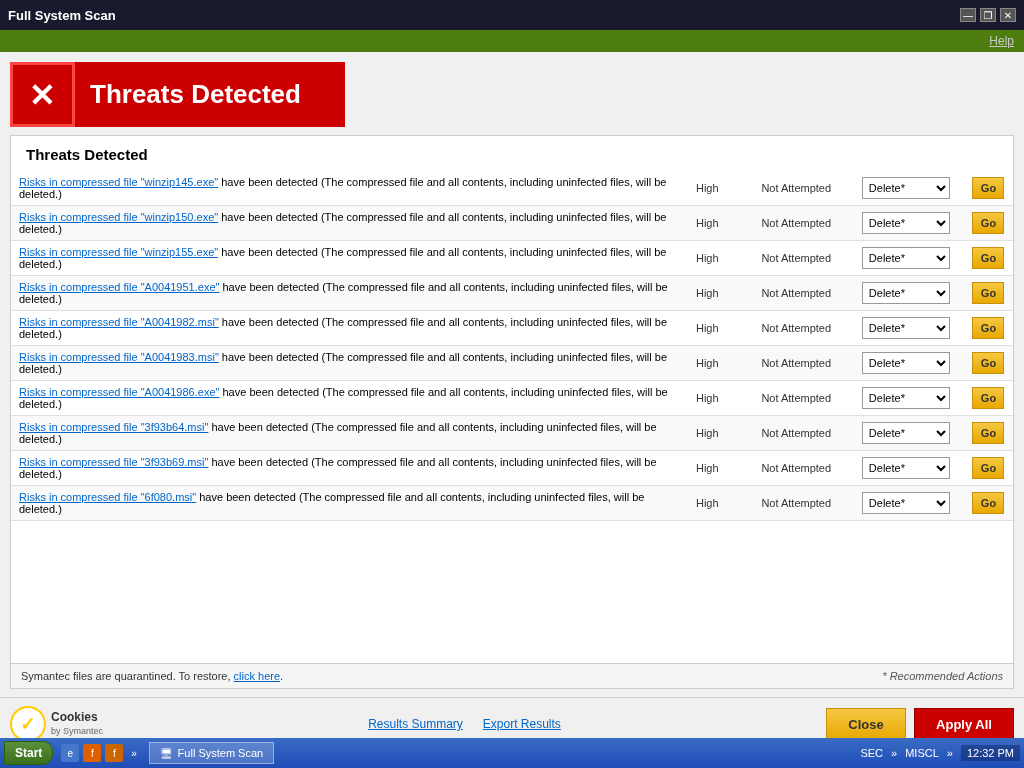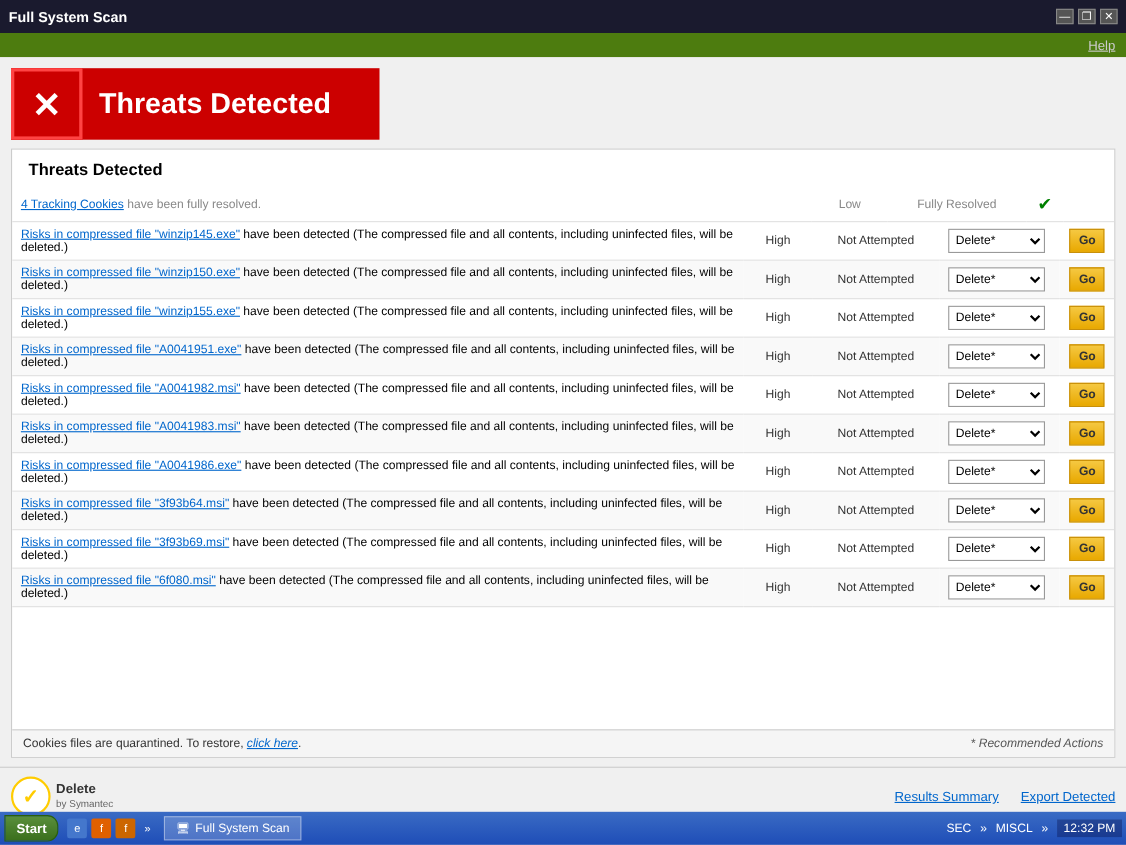--- a/index.html
+++ b/index.html
@@ -198,21 +198,20 @@
       font-size: 11px;
       color: #333;
       display: flex;
       justify-content: space-between;
       align-items: center;
     }
     .restore-link {
       color: #0066cc;
       text-decoration: underline;
       cursor: pointer;
-      font-style: italic;
     }
     .recommended-note {
       color: #555;
       font-size: 11px;
       font-style: italic;
     }
 
     
     .footer-area {
       background: #f0f0f0;
@@ -384,37 +383,20 @@
         <span class="x-mark">✕</span>
       </div>
       <span class="threat-banner-text">Threats Detected</span>
     </div>
   </div>
 
   <div class="content-area">
     <div class="threats-heading">Threats Detected</div>
 
     <div class="table-wrapper">
-      <table>
-        <tbody>
-
-          <tr class="first-row">
-            <td style="width:635px;">
-              <span class="threat-link">4 Tracking Cookies</span>
-              <span class="resolved-text"> have been fully resolved.</span>
-            </td>
-            <td class="severity-col">Low</td>
-            <td class="status-col">Fully Resolved</td>
-            <td class="checkmark-col">
-              <span class="checkmark-green">✔</span>
-            </td>
-            <td class="go-col"></td>
-          </tr>
-        </tbody>
-      </table>
 
       <table id="threats-dynamic-table">
         <tbody id="threats-tbody">
         <tr>
       <td style="width:635px;">
         <a class="threat-link">Risks in compressed file "winzip145.exe"</a>
         <span> have been detected (The compressed file and all contents, including uninfected files, will be deleted.)</span>
       </td>
       <td class="severity-col">High</td>
       <td class="status-col">Not Attempted</td>
@@ -610,42 +592,46 @@
       <td class="go-col">
         <button class="go-btn">Go</button>
       </td>
     </tr>
           </tbody>
       </table>
     </div>
 
     <div class="bottom-bar">
       <div>
-        <span>Cookies files are quarantined. To restore, </span><span class="restore-link">click here</span><span>.</span>
+        <span>Symantec files are quarantined. To restore, </span><span class="restore-link">click here</span><span>.</span>
       </div>
       <span class="recommended-note">* Recommended Actions</span>
     </div>
   </div>
 
   <div class="footer-area">
     <div class="norton-logo">
       <div class="norton-circle">
         <span class="norton-checkmark">✓</span>
       </div>
       <div class="norton-text">
-        <div class="norton-name">Delete</div>
+        <div class="norton-name">Cookies</div>
         <div class="norton-sub">by Symantec</div>
       </div>
     </div>
 
     <div class="footer-links">
       <span class="footer-link">Results Summary</span>
-      <span class="footer-link">Export Detected</span>
+      <span class="footer-link">Export Results</span>
     </div>
 
+    <div class="footer-buttons">
+      <button class="close-btn">Close</button>
+      <button class="apply-all-btn">Apply All</button>
+    </div>
   </div>
 </div>
 
 <div class="taskbar">
   <button class="start-btn">Start</button>
   <div class="taskbar-icons">
     <div class="taskbar-icon">e</div>
     <div class="taskbar-icon" style="background:#e06000;">f</div>
     <div class="taskbar-icon" style="background:#cc6600;">f</div>
     <span class="taskbar-arrow">»</span>

